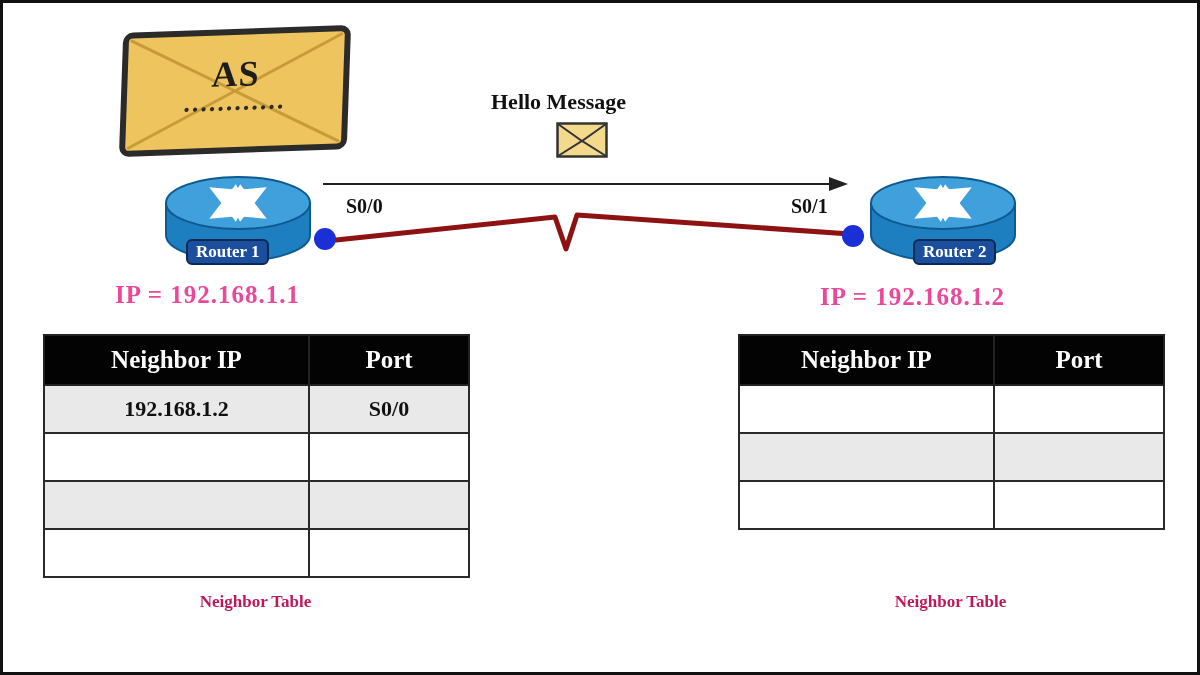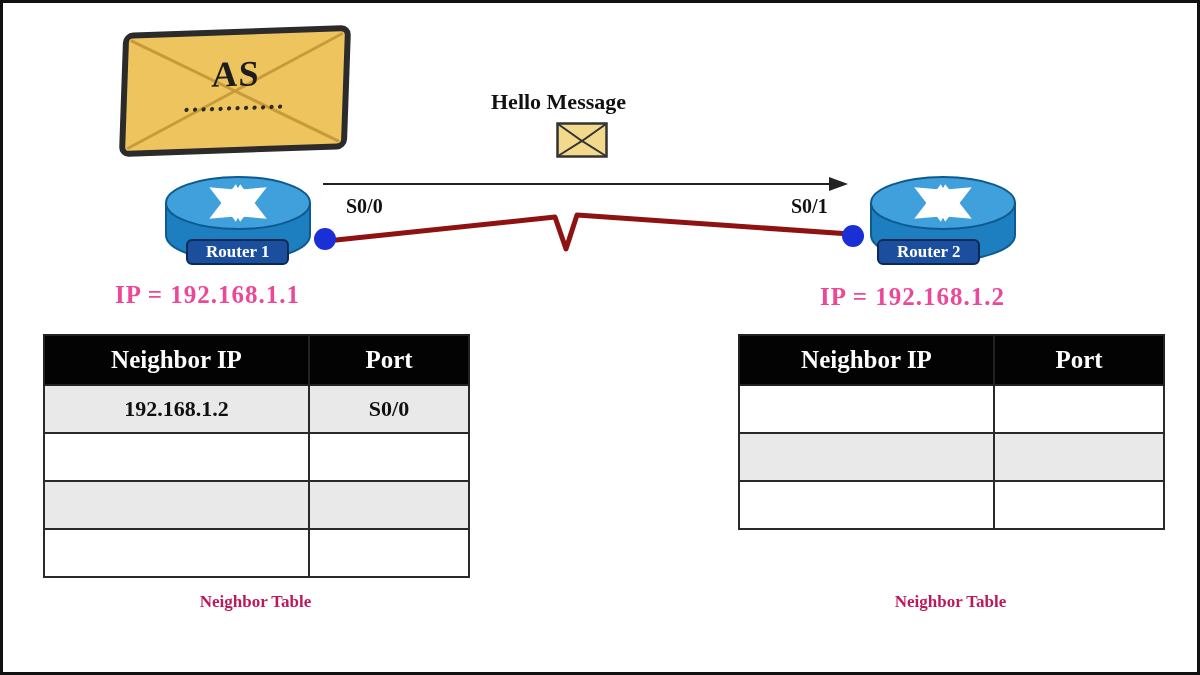--- a/index.html
+++ b/index.html
@@ -27,21 +27,21 @@
   
   .hello-label{
     left:488px;top:86px;width:180px;text-align:left;
     font-size:22px;font-weight:bold;color:#111;
   }
   .hello-env{left:553px;top:119px;width:52px;height:36px;}
   
   .router-svg{width:150px;height:100px;}
   .router-label{
     background:#1b4f9e;border:2px solid #0a2a55;border-radius:6px;
-    color:#fff;font-size:17px;font-weight:bold;padding:1px 18px;white-space:nowrap;
+    color:#fff;font-size:17px;font-weight:bold;padding:1px 8px;white-space:nowrap;
   }
   .port-dot{width:22px;height:22px;border-radius:50%;background:#1b2fd6;}
   .port-label{font-size:20px;font-weight:bold;color:#111;}
   .ip-label{font-size:25px;font-weight:bold;color:#ec4899;letter-spacing:1px;}
   
   .ntable{border-collapse:collapse;table-layout:fixed;background:#fff;}
   .ntable th{
     background:#030303;color:#fff;font-size:25px;font-weight:bold;
     height:46px;border:2px solid #222;text-align:center;
   }
@@ -106,21 +106,21 @@
     <defs>
       <marker id="ah2" markerWidth="9" markerHeight="8" refX="6" refY="3.5" orient="auto-start-reverse">
         <path d="M0,0 L8,3.5 L0,7 Z" fill="#fff"></path>
       </marker>
     </defs>
     <path d="M3,30 L3,62 A72,26 0 0 0 147,62 L147,30 Z" fill="#1e7fc0" stroke="#0d5a90" stroke-width="2"></path>
     <ellipse cx="75" cy="30" rx="72" ry="26" fill="#3fa0dc" stroke="#0d5a90" stroke-width="2"></ellipse>
     <line x1="55" y1="41" x2="95" y2="19" stroke="#fff" stroke-width="5" marker-start="url(#ah2)" marker-end="url(#ah2)"></line>
     <line x1="95" y1="41" x2="55" y2="19" stroke="#fff" stroke-width="5" marker-start="url(#ah2)" marker-end="url(#ah2)"></line>
   </svg>
-  <div class="abs router-label" style="left:874px;top:236px;">Router 2</div>
+  <div class="abs router-label" style="left:910px;top:236px;">Router 2</div>
   <div class="abs port-dot" style="left:839px;top:222px;"></div>
   <div class="abs port-label" style="left:788px;top:192px;">S0/1</div>
   <div class="abs ip-label" style="left:817px;top:280px;">IP = 192.168.1.2</div>
 
   <table class="abs ntable" style="left:40px;top:331px;width:425px;">
     <colgroup>
         <col style="width:265px;">
         <col style="width:160px;">
       </colgroup>
     <thead>

